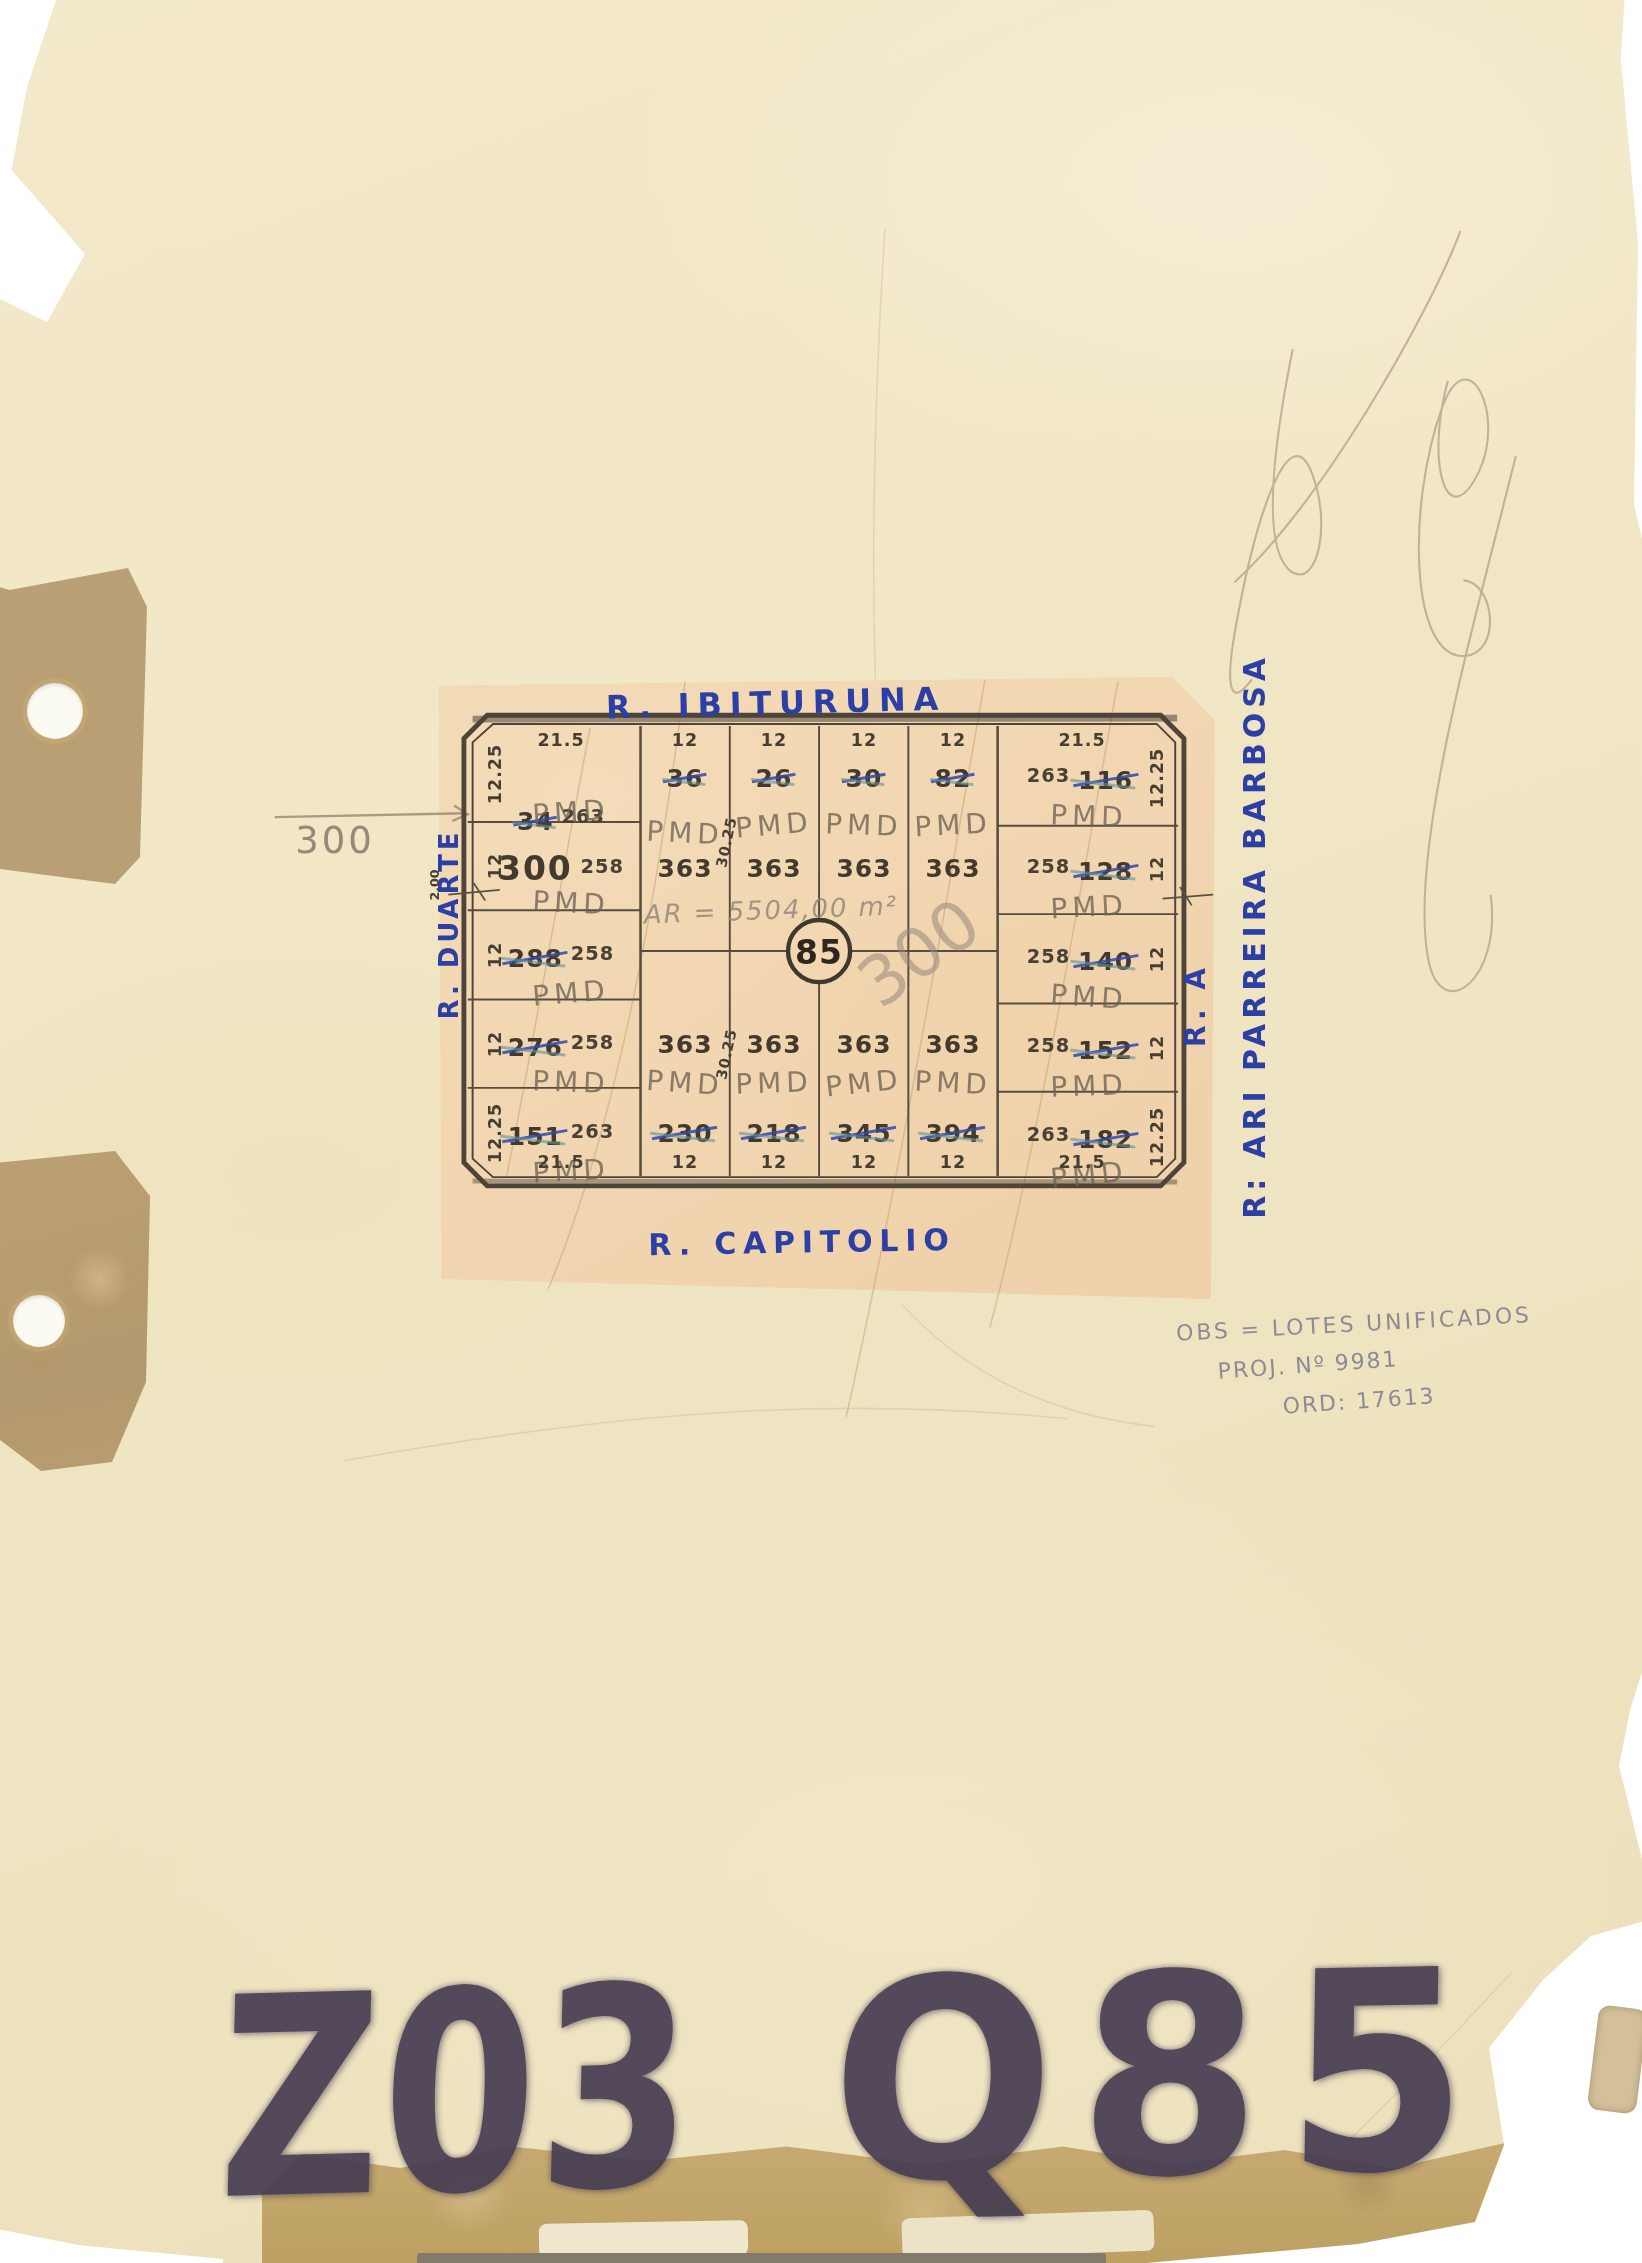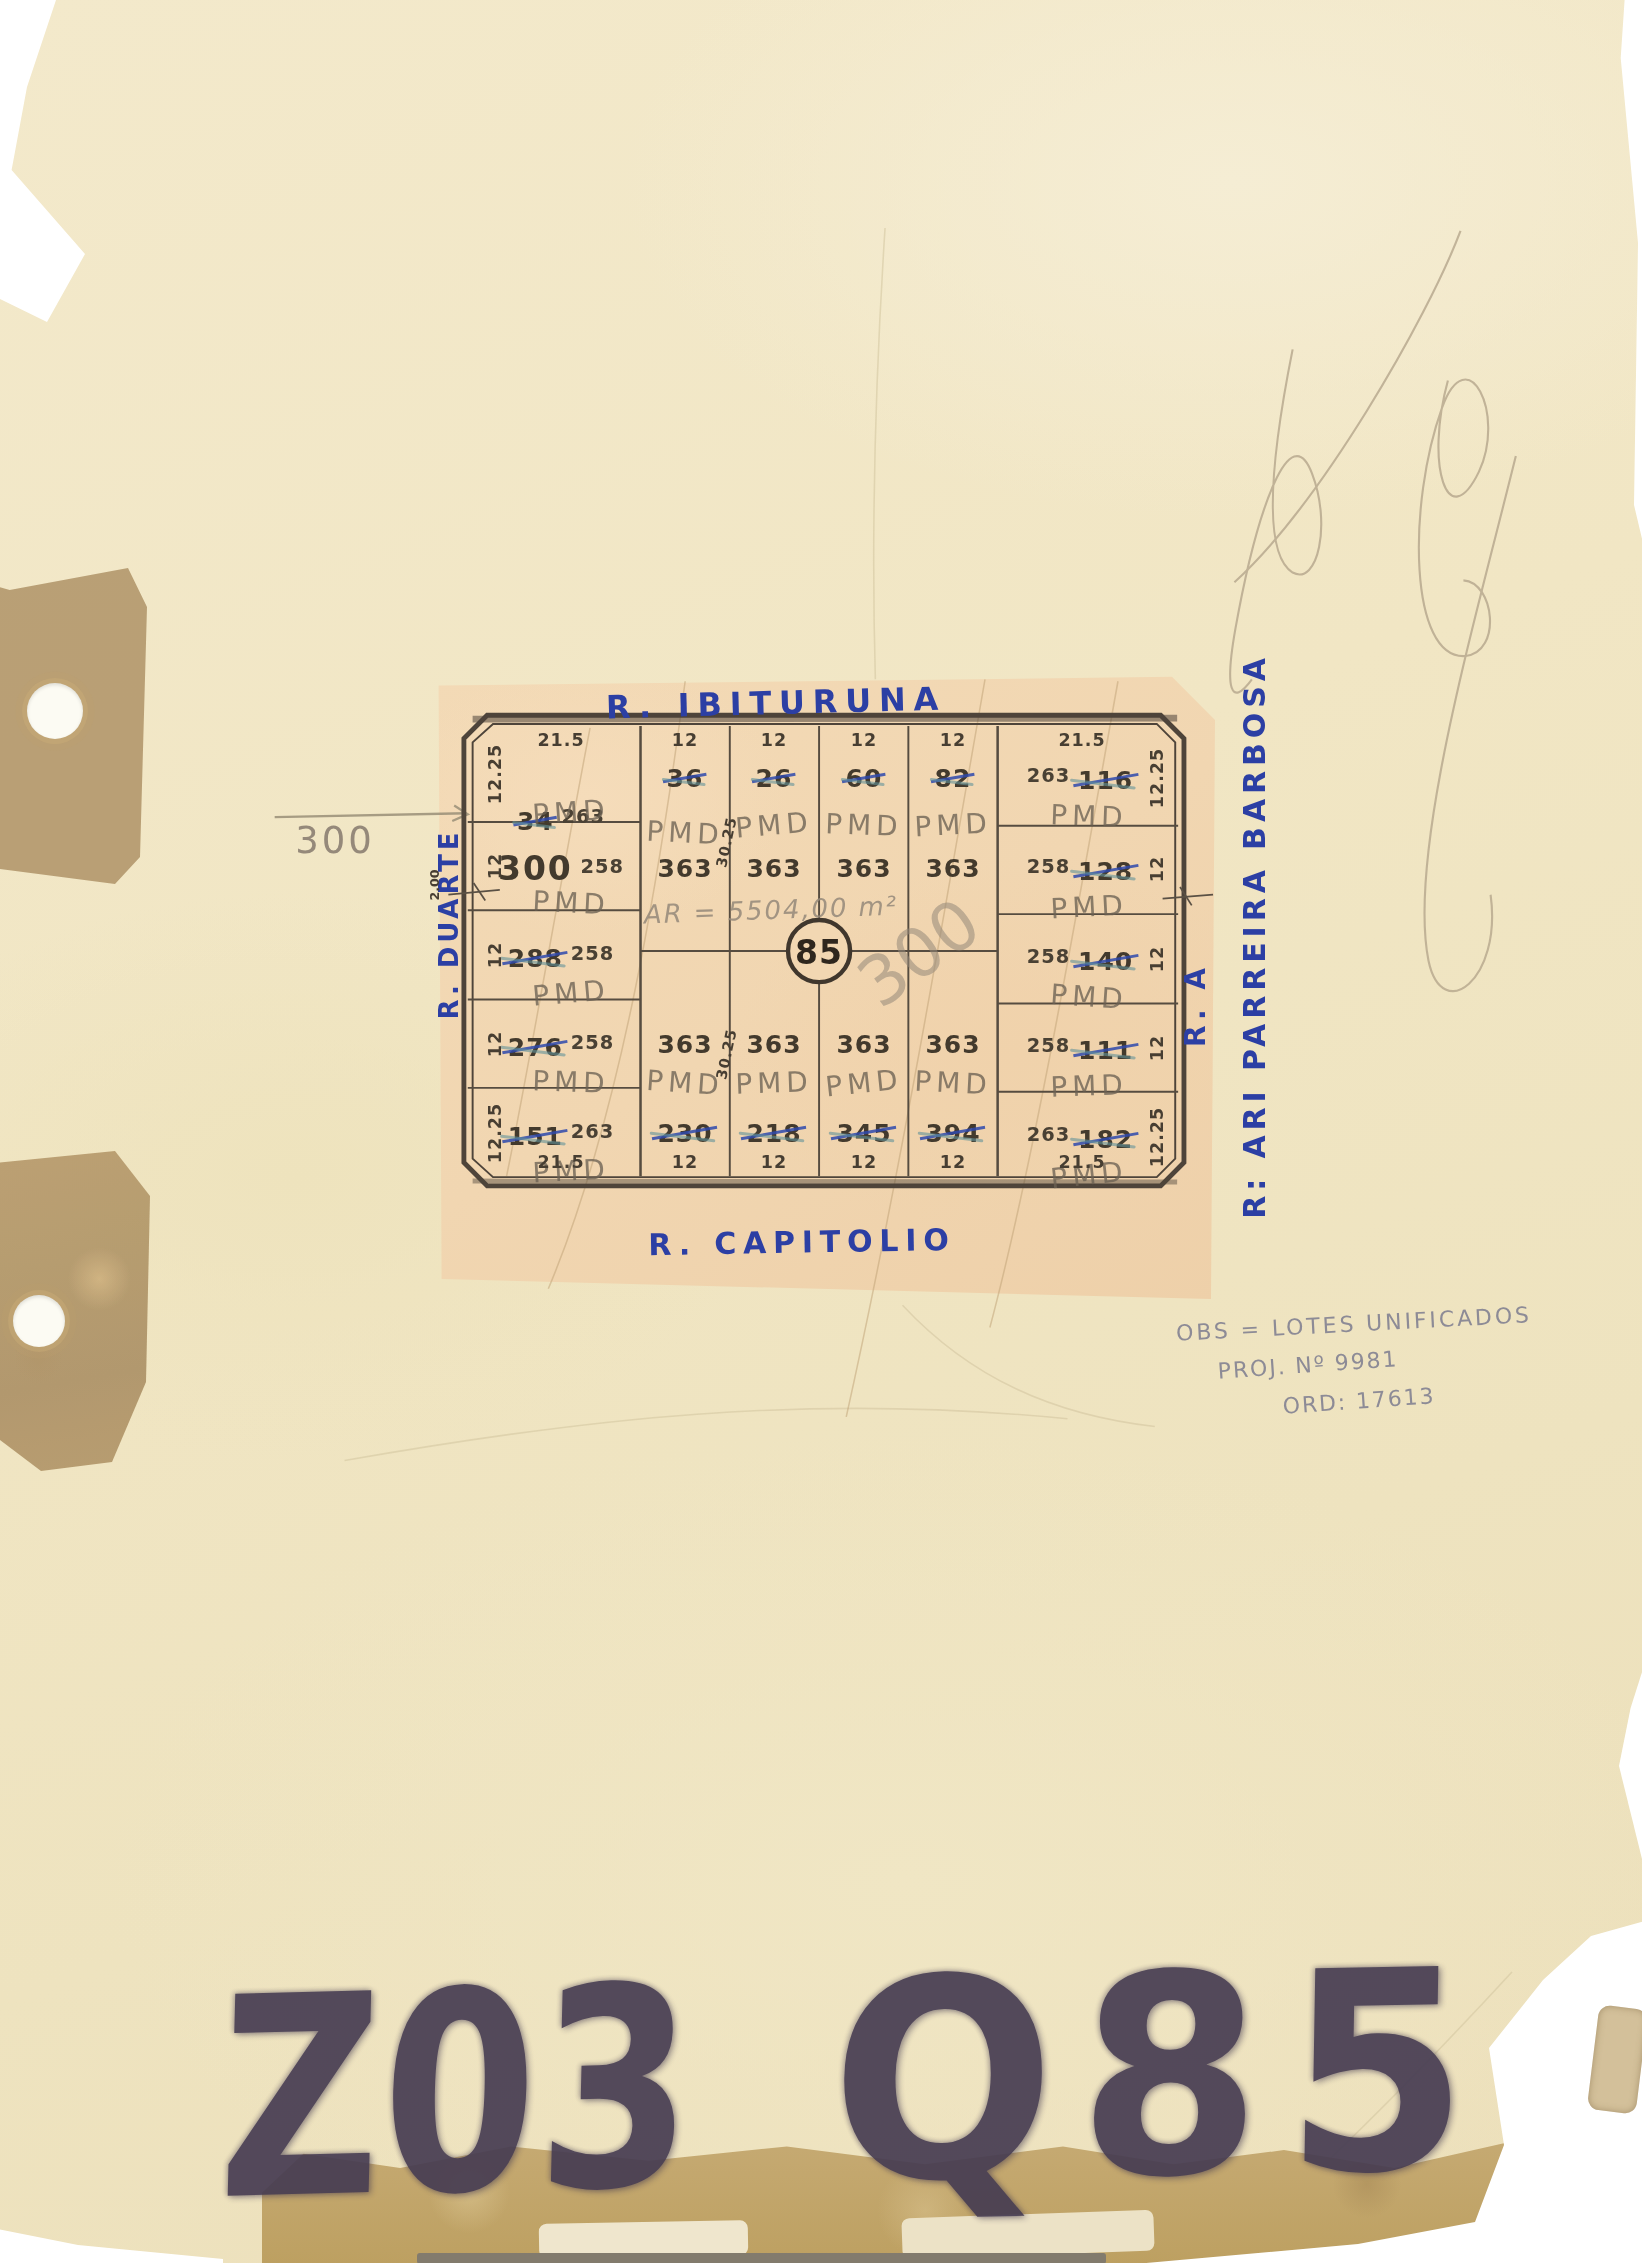--- a/index.html
+++ b/index.html
@@ -163,31 +163,31 @@
       <div class="c lotline" style="left: 561px; top: 1046px;"><span class="lnum crossed">276</span><span class="larea">258</span></div>
       <div class="c pmd" style="left: 571px; top: 1082px; transform: translate(-50%, -50%) rotate(2deg);">PMD</div>
       <div class="c lotline" style="left: 561px; top: 1135px;"><span class="lnum crossed">151</span><span class="larea">263</span></div>
       <div class="c pmd" style="left: 571px; top: 1171px; transform: translate(-50%, -50%) rotate(-3deg);">PMD</div>
       <div class="c lotline" style="left: 1080px; top: 779px;"><span class="larea">263</span><span class="lnum crossed">116</span></div>
       <div class="c pmd" style="left: 1089px; top: 816px; transform: translate(-50%, -50%) rotate(2deg);">PMD</div>
       <div class="c lotline" style="left: 1080px; top: 870px; text-decoration: underline;"><span class="larea">258</span><span class="lnum crossed">128</span></div>
       <div class="c pmd" style="left: 1089px; top: 907px; transform: translate(-50%, -50%) rotate(-3deg);">PMD</div>
       <div class="c lotline" style="left: 1080px; top: 960px;"><span class="larea">258</span><span class="lnum crossed">140</span></div>
       <div class="c pmd" style="left: 1089px; top: 997px; transform: translate(-50%, -50%) rotate(4deg);">PMD</div>
-      <div class="c lotline" style="left: 1080px; top: 1049px;"><span class="larea">258</span><span class="lnum crossed">111</span></div>
+      <div class="c lotline" style="left: 1080px; top: 1049px;"><span class="larea">258</span><span class="lnum crossed">152</span></div>
       <div class="c pmd" style="left: 1089px; top: 1086px; transform: translate(-50%, -50%) rotate(-2deg);">PMD</div>
       <div class="c lotline" style="left: 1080px; top: 1138px;"><span class="larea">263</span><span class="lnum crossed">182</span></div>
       <div class="c pmd" style="left: 1089px; top: 1175px; transform: translate(-50%, -50%) rotate(-6deg);">PMD</div>
       <div class="c lotline" style="left: 685px; top: 778px;"><span class="lnum crossed">36</span></div>
       <div class="c pmd" style="left: 685px; top: 833px; transform: translate(-50%, -50%) rotate(3deg);">PMD</div>
       <div class="c lotline" style="left: 685px; top: 868px;"><span class="lnum">363</span></div>
       <div class="c lotline" style="left: 774px; top: 778px;"><span class="lnum crossed">26</span></div>
       <div class="c pmd" style="left: 774px; top: 825px; transform: translate(-50%, -50%) rotate(-5deg);">PMD</div>
       <div class="c lotline" style="left: 774px; top: 868px;"><span class="lnum">363</span></div>
-      <div class="c lotline" style="left: 864px; top: 778px;"><span class="lnum crossed">60</span></div>
+      <div class="c lotline" style="left: 864px; top: 778px;"><span class="lnum crossed">30</span></div>
       <div class="c pmd" style="left: 864px; top: 825px; transform: translate(-50%, -50%) rotate(2deg);">PMD</div>
       <div class="c lotline" style="left: 864px; top: 868px;"><span class="lnum">363</span></div>
       <div class="c lotline" style="left: 953px; top: 778px;"><span class="lnum crossed">82</span></div>
       <div class="c pmd" style="left: 953px; top: 825px; transform: translate(-50%, -50%) rotate(-3deg);">PMD</div>
       <div class="c lotline" style="left: 953px; top: 868px;"><span class="lnum">363</span></div>
       <div class="c lotline" style="left: 685px; top: 1044px;"><span class="lnum">363</span></div>
       <div class="c pmd" style="left: 685px; top: 1083px; transform: translate(-50%, -50%) rotate(4deg);">PMD</div>
       <div class="c lotline" style="left: 685px; top: 1133px;"><span class="lnum crossed">230</span></div>
       <div class="c lotline" style="left: 774px; top: 1044px;"><span class="lnum">363</span></div>
       <div class="c pmd" style="left: 774px; top: 1083px; transform: translate(-50%, -50%) rotate(-2deg);">PMD</div>

